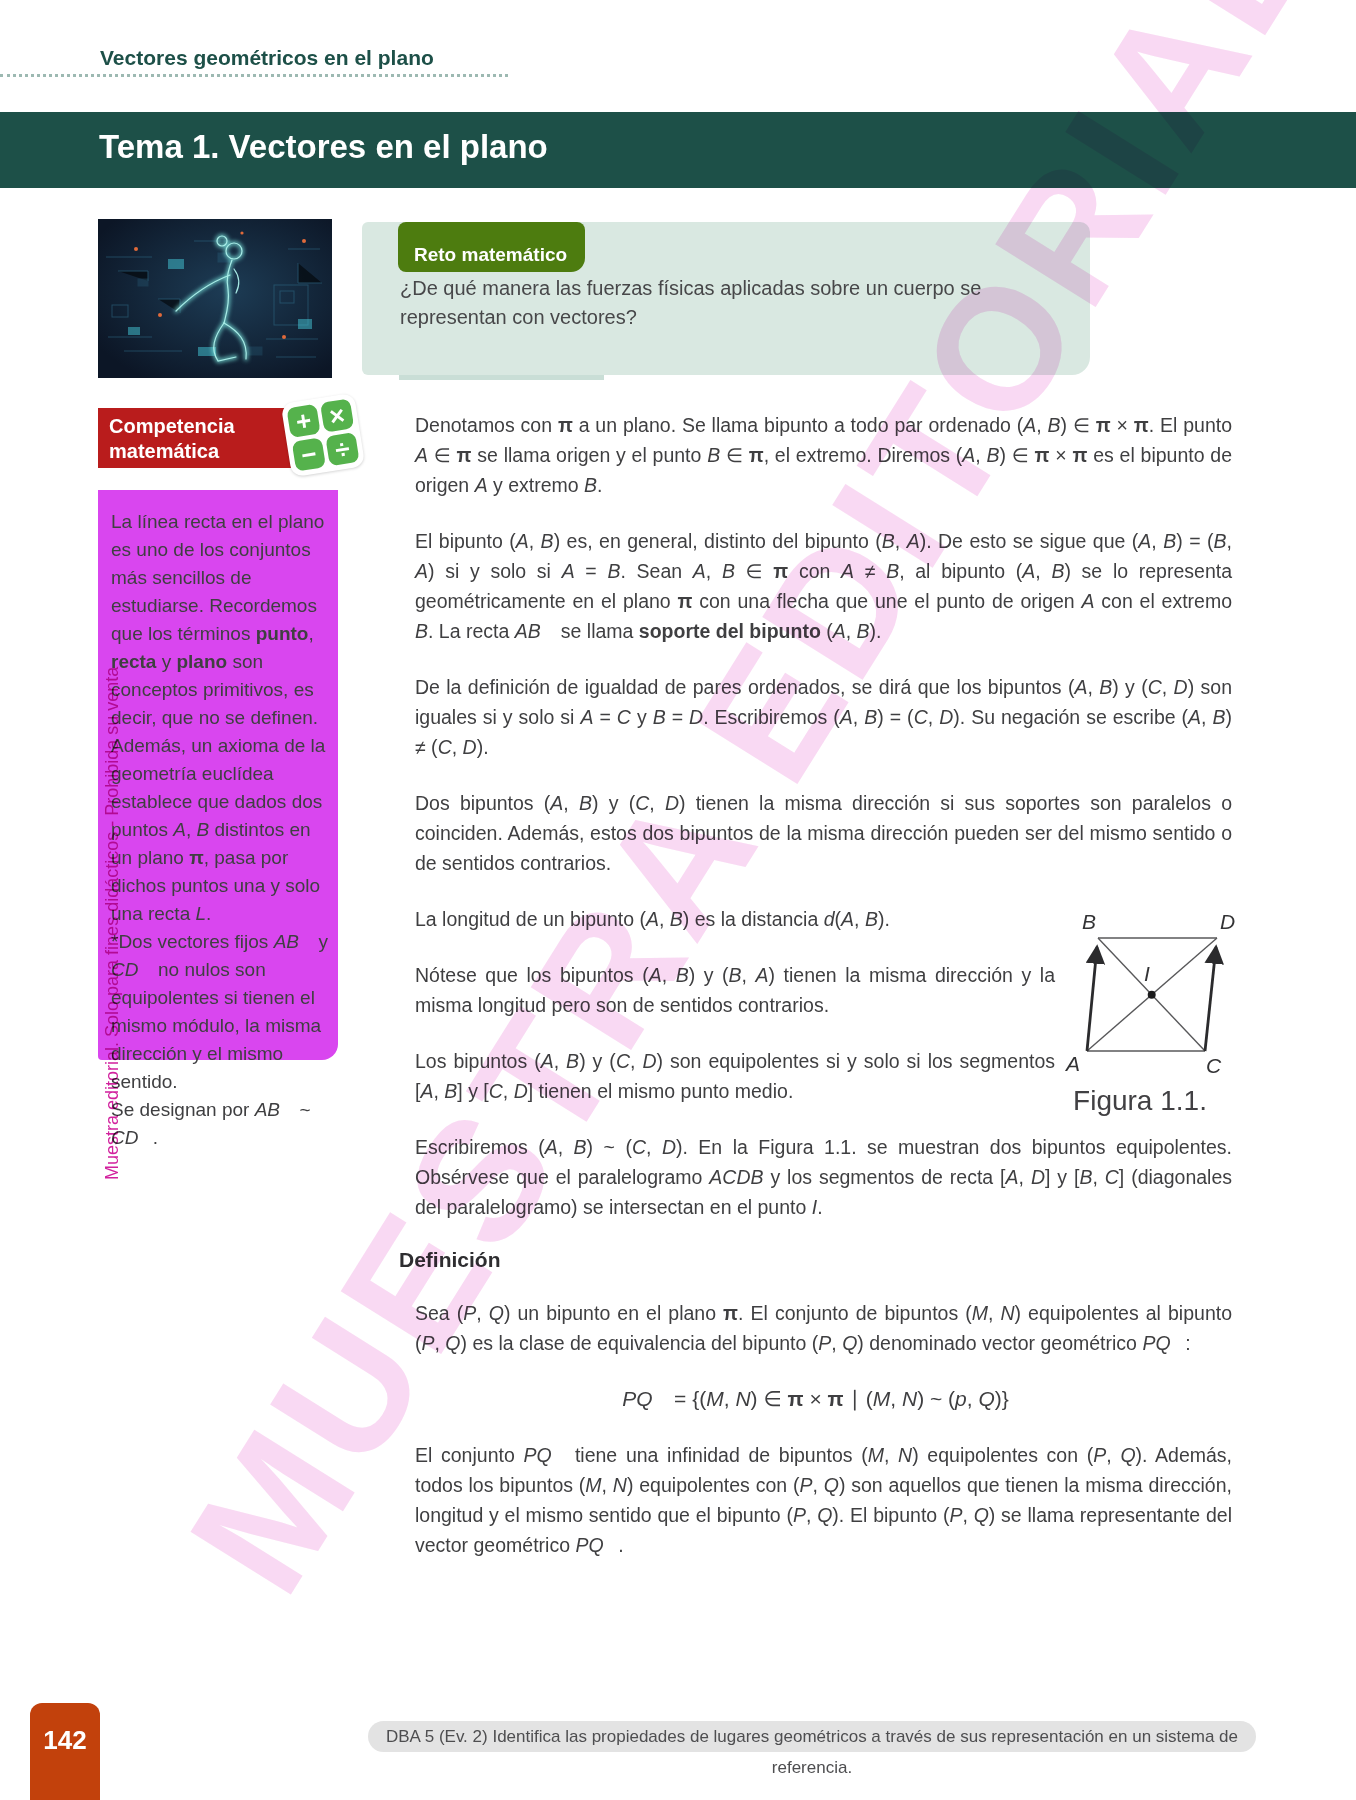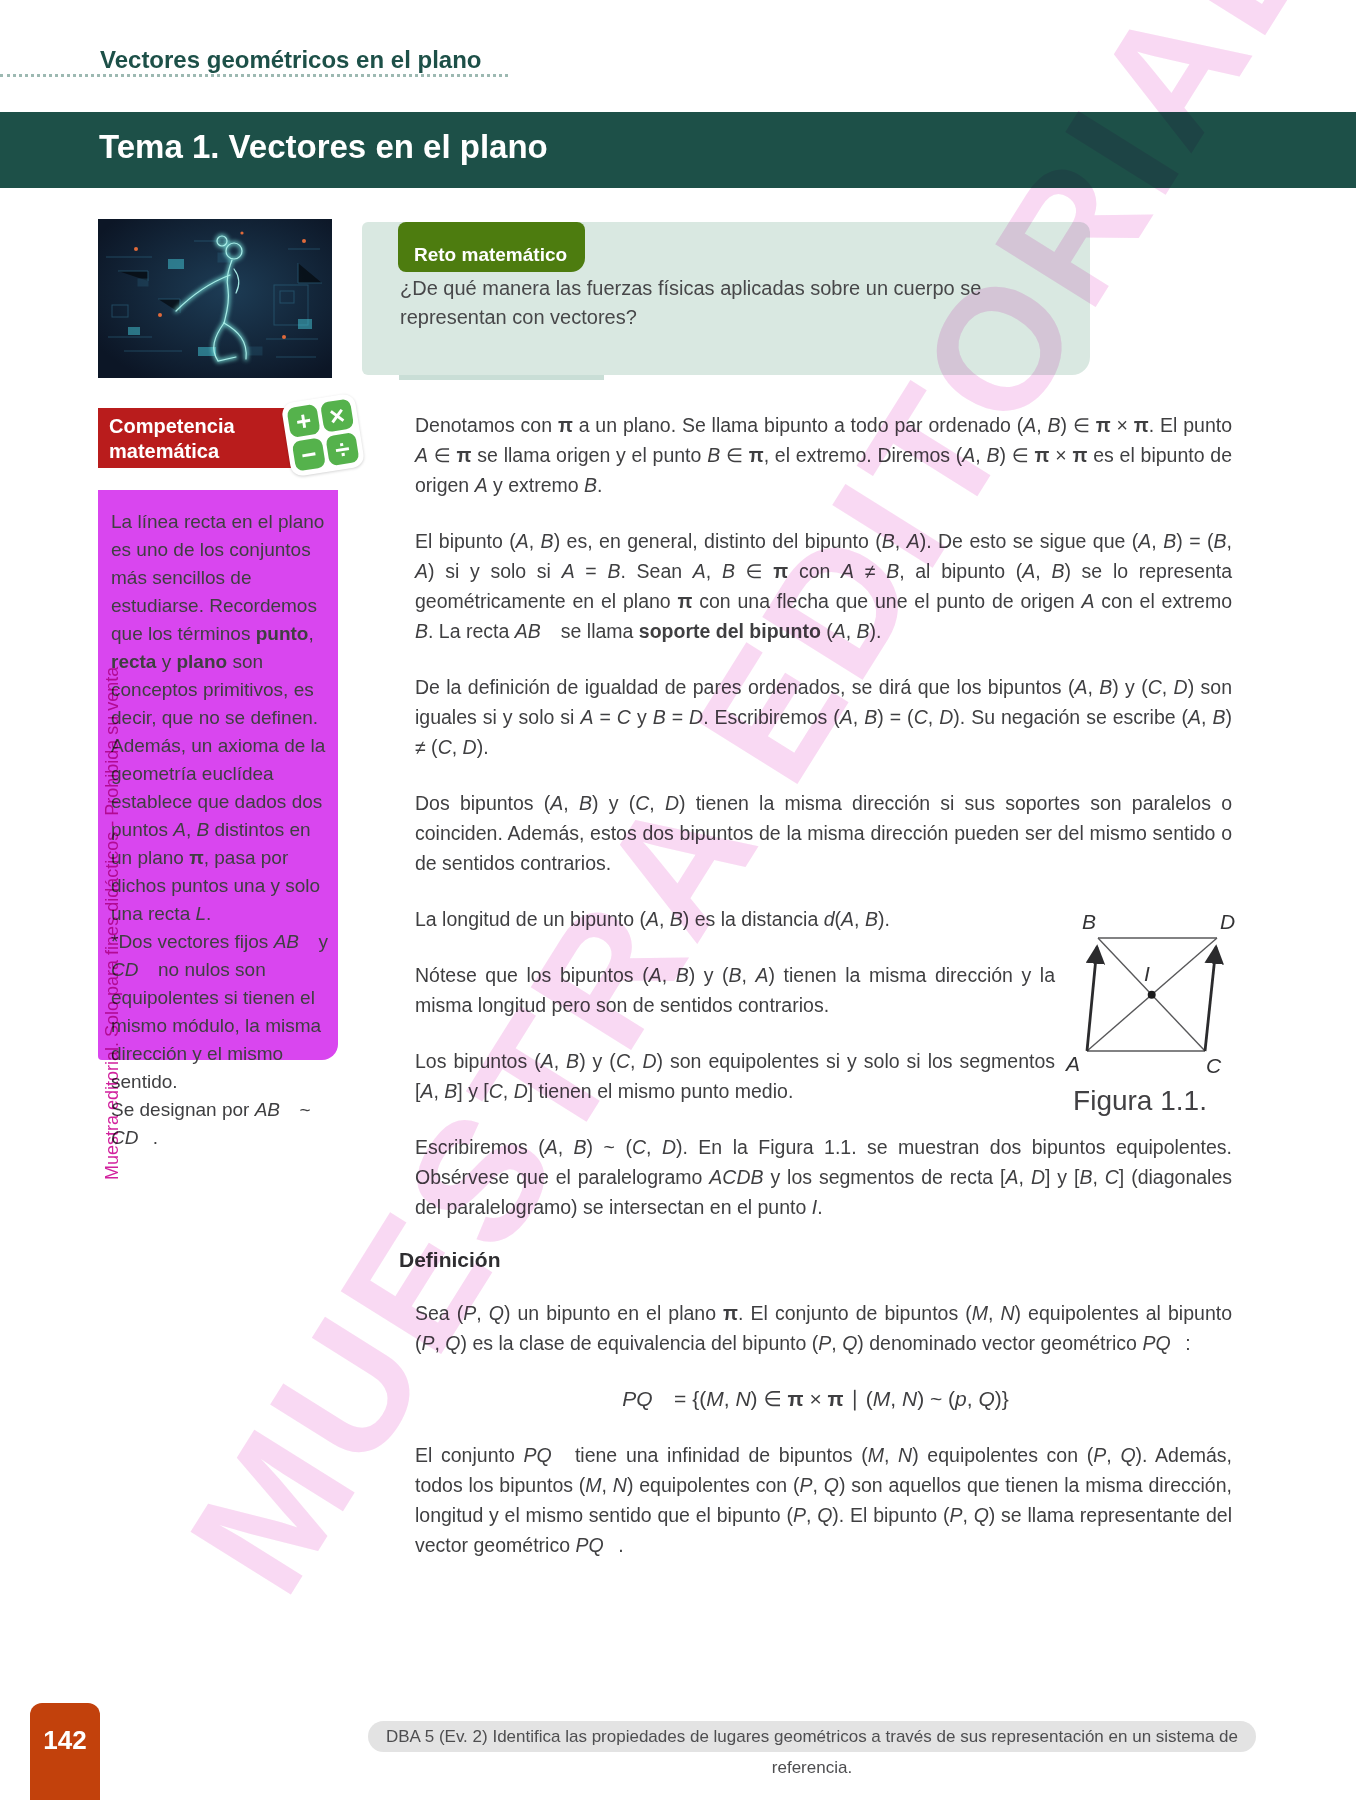--- a/index.html
+++ b/index.html
@@ -1,21 +1,21 @@
 <!DOCTYPE html>
 <html><head>
 <meta charset="utf-8">
 <style>
   html,body{margin:0;padding:0;background:#ffffff;}
   .page{
     position:relative;width:1356px;height:1800px;overflow:hidden;
     background:#ffffff;font-family:"Liberation Sans",sans-serif;color:#3f3f41;
   }
   
-  .eyebrow{position:absolute;left:100px;top:46px;font-size:24px;font-weight:bold;color:#1d5048;}
+  .eyebrow{position:absolute;left:100px;top:46px;font-size:21px;font-weight:bold;color:#1d5048;}
   .dotted-rule{position:absolute;left:0;top:74px;width:508px;border-bottom:3px dotted #9db9b2;}
   .banner{position:absolute;left:0;top:112px;width:1356px;height:76px;background:#1d5048;padding-left:20px;}
   .banner-title{position:absolute;left:99px;top:16px;font-size:33px;font-weight:bold;color:#ffffff;}
   
   .intro-image{position:absolute;left:98px;top:219px;width:234px;height:159px;}
   .reto-box{position:absolute;left:362px;top:222px;width:728px;height:153px;background:#d9e8e1;border-radius:6px 10px 18px 6px;}
   .reto-label{position:absolute;left:36px;top:0;background:#4d7c0f;color:#fff;font-weight:bold;font-size:19px;
     padding:22px 18px 6px 16px;border-radius:8px 8px 14px 8px;}
   .reto-question{position:absolute;left:38px;top:52px;width:600px;font-size:20px;line-height:29px;color:#474749;}
   .reto-strip{position:absolute;left:399px;top:375px;width:205px;height:5px;background:#c9ded6;}

